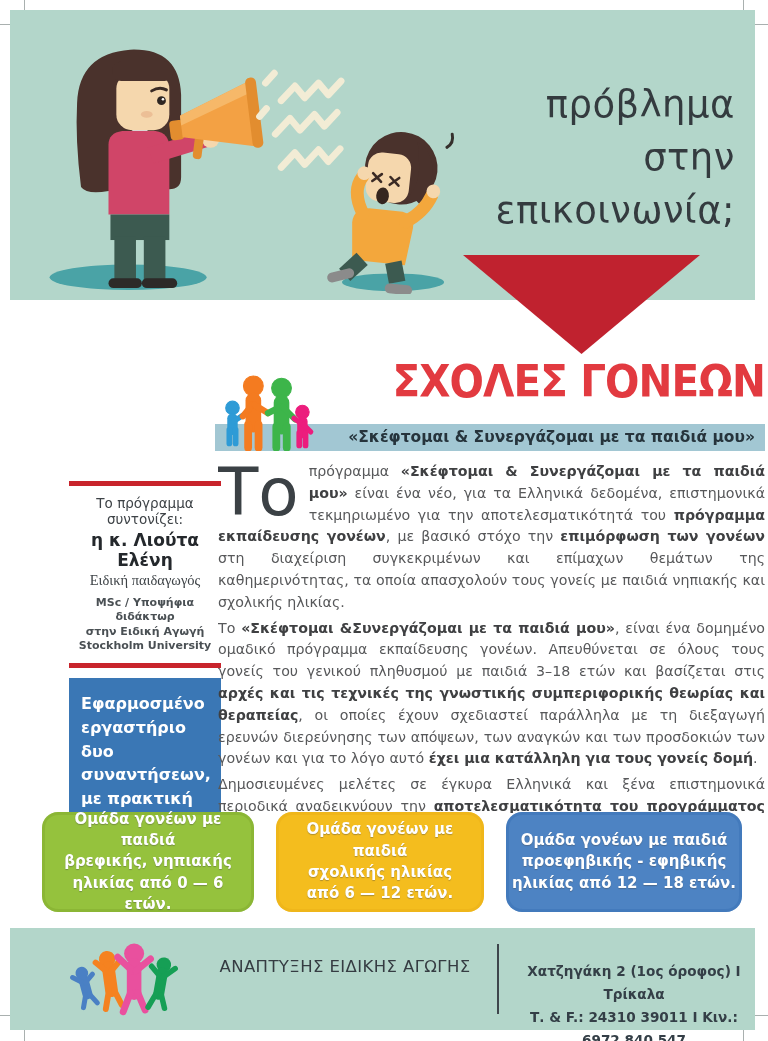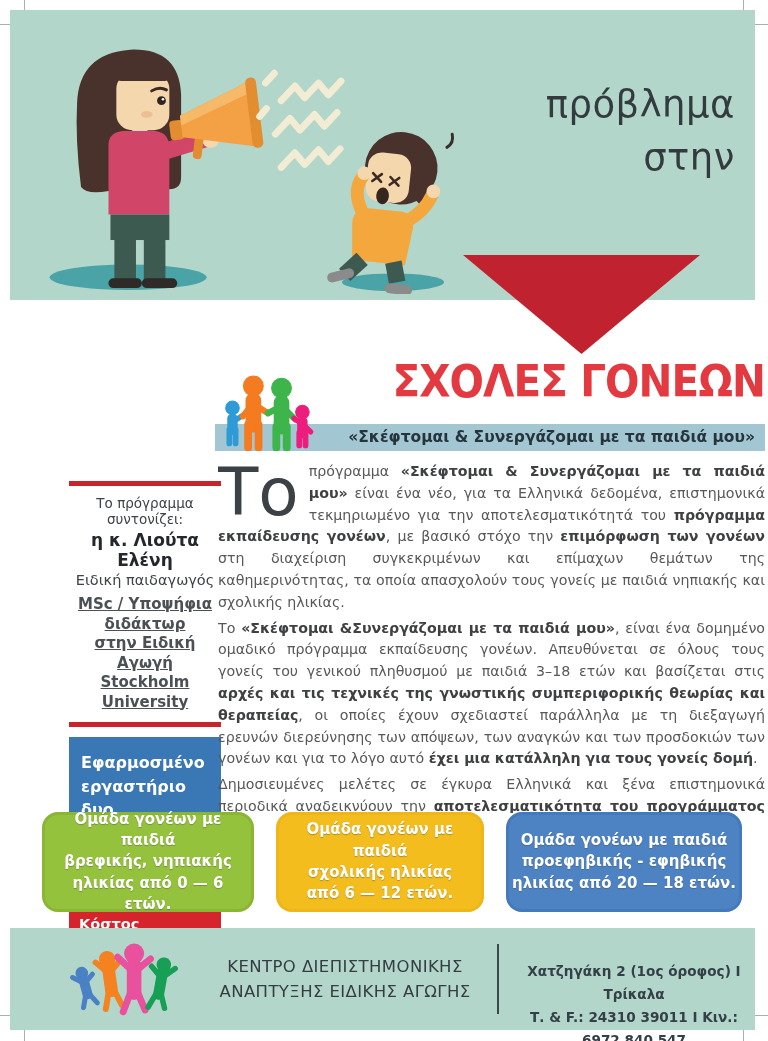--- a/index.html
+++ b/index.html
@@ -19,22 +19,22 @@
   #family-icon{position:absolute;left:221px;top:369px;z-index:4;}
   #subtitle-bar{position:absolute;left:215px;top:424px;width:550px;height:27px;background:#a2c7d3;z-index:1;}
   #subtitle{line-height:27px;text-align:right;padding-right:10px;font-weight:700;
             font-size:15.5px;color:#26343c;white-space:nowrap;}
   
   #sidebar{position:absolute;left:69px;top:481px;width:152px;text-align:center;}
   .rule{height:5px;background:#c8242c;margin-bottom:9px;}
   .rule.bottom{margin-top:10px;margin-bottom:10px;}
   #side-label{font-size:13.5px;color:#3e4347;margin-bottom:3px;}
   #side-name{font-size:17px;font-weight:700;color:#24282c;}
-  #side-role{font-size:14.5px;color:#3e4347;margin:2px 0 7px;}
-  #side-creds{font-size:15px;font-weight:600;color:#4a5054;line-height:1.3;text-decoration:underline;}
+  #side-role{font-size:14.5px;color:#3e4347;margin:2px 0 7px;font-family:Liberation Serif, serif;}
+  #side-creds{font-size:11px;font-weight:600;color:#4a5054;line-height:1.3;}
   #workshop-box{background:#3a77b5;color:#fff;font-weight:700;font-size:16px;line-height:1.48;
                 text-align:left;padding:14px 12px;}
   #cost-box{background:#d5242b;color:#fff;text-align:left;padding:5px 10px 8px;margin-top:4px;}
   #cost-line1{font-size:14.5px;font-weight:700;}
   #cost-line2{font-size:14.5px;font-weight:700;display:flex;align-items:baseline;gap:7px;}
   #cost-value{font-size:24px;font-weight:800;letter-spacing:-.5px;}
   
   #article{position:absolute;left:218px;top:461px;width:547px;height:352px;overflow:hidden;
            color:#57585a;font-size:14.2px;line-height:21.8px;text-align:justify;}
   #article p{margin:0 0 4px;}
@@ -132,20 +132,21 @@
         <circle cx="421" cy="158" r="7" fill="#f5d7ad"></circle>
         <path d="M356,234 L340,252" stroke="#3c5a50" stroke-width="17"></path>
         <path d="M388,234 L394,254" stroke="#3c5a50" stroke-width="17"></path>
         <rect x="322" y="248" width="28" height="10" rx="5" fill="#8b8b8b" transform="rotate(-20 336 253)"></rect>
         <rect x="382" y="256" width="28" height="10" rx="5" fill="#8b8b8b"></rect>
       </g>
     </svg>
     <div id="headline">
         <div>πρόβλημα</div>
         <div>στην</div>
+        <div>επικοινωνία;</div>
       </div>
   </div>
 
   <svg id="arrow" viewBox="0 0 237 99">
     <polygon points="0,0 237,0 118.5,99" fill="#c0222f"></polygon>
   </svg>
 
   <div id="main-title">ΣΧΟΛΕΣ ΓΟΝΕΩΝ</div>
   <svg id="family-icon" width="96" height="82" viewBox="0 0 92 78">
     <g stroke-linecap="round">
@@ -222,21 +223,21 @@
         <div data-bold="true">ηλικίας από 0 — 6 ετών.</div>
       </div>
     <div class="group yellow">
         <div data-bold="false">Ομάδα γονέων με παιδιά</div>
         <div data-bold="false">σχολικής ηλικίας</div>
         <div data-bold="true">από 6 — 12 ετών.</div>
       </div>
     <div class="group blue">
         <div data-bold="false">Ομάδα γονέων με παιδιά</div>
         <div data-bold="false">προεφηβικής - εφηβικής</div>
-        <div data-bold="true">ηλικίας από 20 — 18 ετών.</div>
+        <div data-bold="true">ηλικίας από 12 — 18 ετών.</div>
       </div>
   </div>
 
   <div id="footer">
     <svg id="footer-logo" width="134" height="82" viewBox="0 0 130 90">
       <g fill="none" stroke-linecap="round">
         <g transform="rotate(-15 22 55)" stroke="#4a80c4">
           <circle cx="22" cy="38" r="7" fill="#4a80c4" stroke="none"></circle>
           <path d="M22,46 L22,62" stroke-width="11"></path>
           <path d="M21,49 L11,40" stroke-width="5.5"></path>
@@ -264,21 +265,20 @@
           <circle cx="104" cy="29" r="8" fill="#169f55" stroke="none"></circle>
           <path d="M104,38 L104,62" stroke-width="12"></path>
           <path d="M103,43 L91,33" stroke-width="6"></path>
             <path d="M105,43 L117,31" stroke-width="6"></path>
           <path d="M101,62 L95,78" stroke-width="6"></path>
             <path d="M107,62 L113,76" stroke-width="6"></path>
         </g>
       </g>
     </svg>
     <div id="org-name">
-        <div>ΚΕΝΤΡΟ ΔΙΕΠΙΣΤΗΜΟΝΙΚΗΣ</div>
         <div>ΑΝΑΠΤΥΞΗΣ ΕΙΔΙΚΗΣ ΑΓΩΓΗΣ</div>
       </div>
     <div id="footer-divider"></div>
     <div id="address">
       <div>Χατζηγάκη 2 (1ος όροφος) I Τρίκαλα</div>
       <div>Τ. &amp; F.: 24310 39011 I Κιν.: 6972 840 547</div>
     </div>
   </div>
 
 </div>

